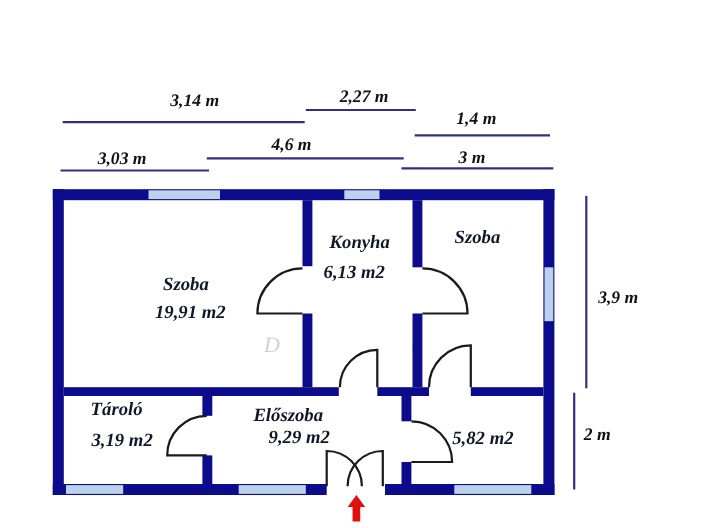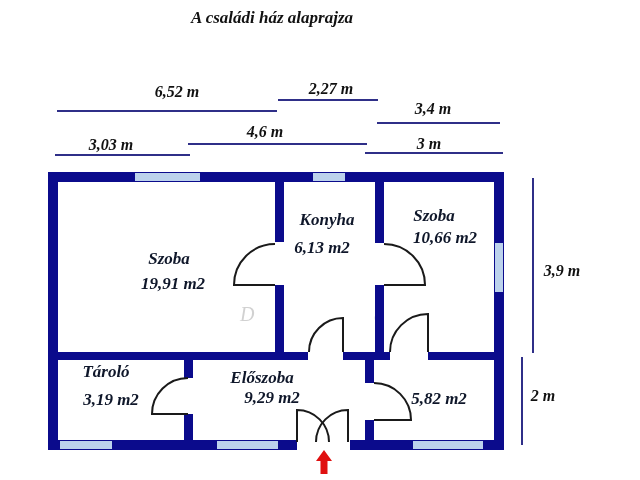--- a/index.html
+++ b/index.html
@@ -70,36 +70,34 @@
       <path d="M428 352 L428 314 A38 38 0 0 0 390 352"></path>
       <path d="M188 378 A36 36 0 0 0 152 414 L188 414"></path>
       <path d="M374 383 A37 37 0 0 1 411 420 L374 420"></path>
       <path d="M297 442 L297 410 A32 32 0 0 1 329 442"></path>
       <path d="M348 442 L348 410 A32 32 0 0 0 316 442"></path>
     </g>
 
     <path d="M324 450 L332 461 L327.5 461 L327.5 474 L320.5 474 L320.5 461 L316 461 Z" fill="#e01010"></path>
   </svg>
 
-  <div class="ttl" style="left:272px;top:8px">A családi ház alaprajza</div>
 
-  <span class="dim" style="left:177px;top:83px">6,52 m</span>
+  <span class="dim" style="left:177px;top:83px">3,14 m</span>
   <span class="dim" style="left:331px;top:80px">2,27 m</span>
-  <span class="dim" style="left:433px;top:100px">3,4 m</span>
+  <span class="dim" style="left:433px;top:100px">1,4 m</span>
   <span class="dim" style="left:265px;top:123px">4,6 m</span>
   <span class="dim" style="left:111px;top:136px">3,03 m</span>
   <span class="dim" style="left:429px;top:135px">3 m</span>
   <span class="dim" style="left:562px;top:262px">3,9 m</span>
   <span class="dim" style="left:543px;top:387px">2 m</span>
 
   <span class="room" style="left:169px;top:249px">Szoba</span>
   <span class="room" style="left:173px;top:274px">19,91 m2</span>
   <span class="room" style="left:327px;top:210px">Konyha</span>
   <span class="room" style="left:322px;top:238px">6,13 m2</span>
   <span class="room" style="left:434px;top:206px">Szoba</span>
-  <span class="room" style="left:445px;top:228px">10,66 m2</span>
   <span class="room" style="left:106px;top:362px">Tároló</span>
   <span class="room" style="left:111px;top:390px">3,19 m2</span>
   <span class="room" style="left:262px;top:368px">Előszoba</span>
   <span class="room" style="left:272px;top:388px">9,29 m2</span>
   <span class="room" style="left:439px;top:389px">5,82 m2</span>
 
 </div>
 
 </body></html>

